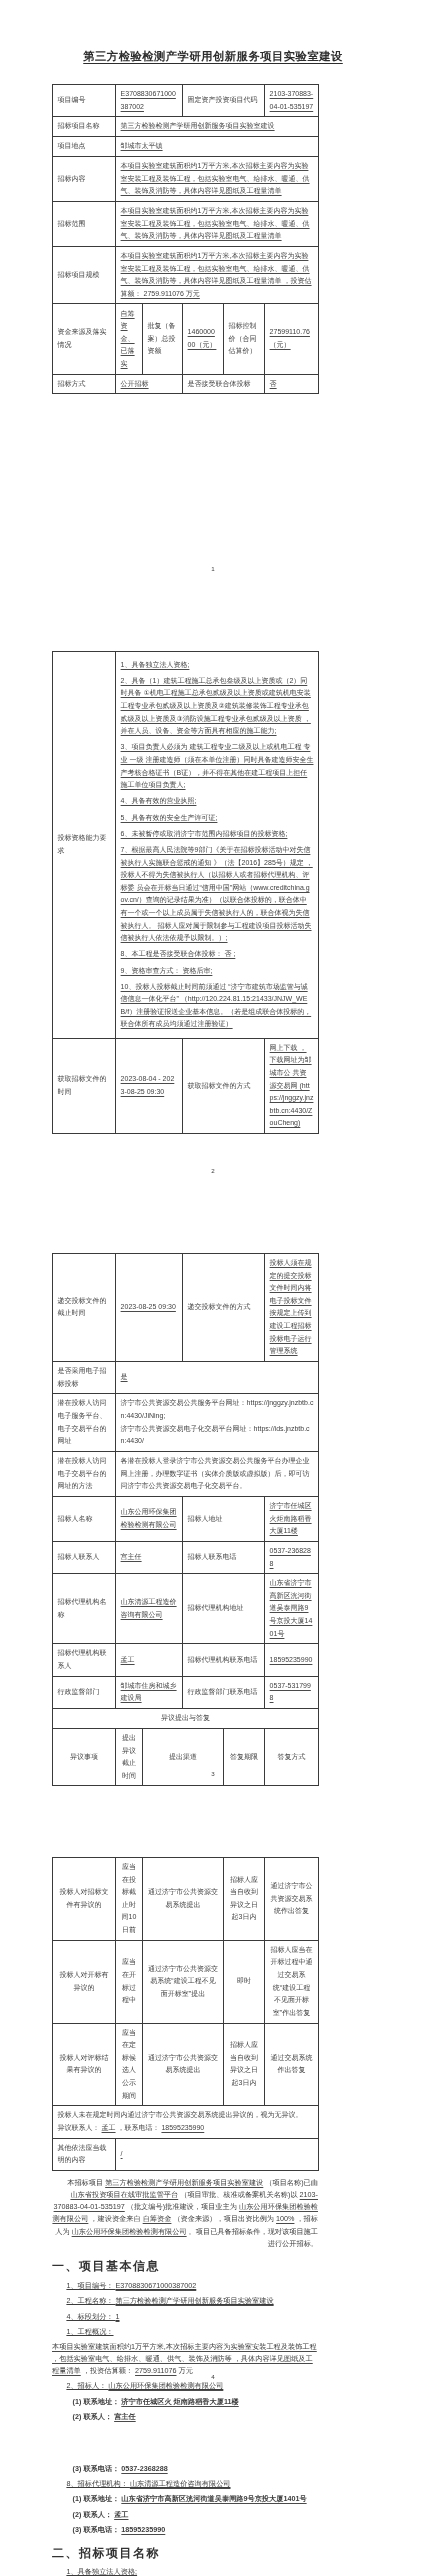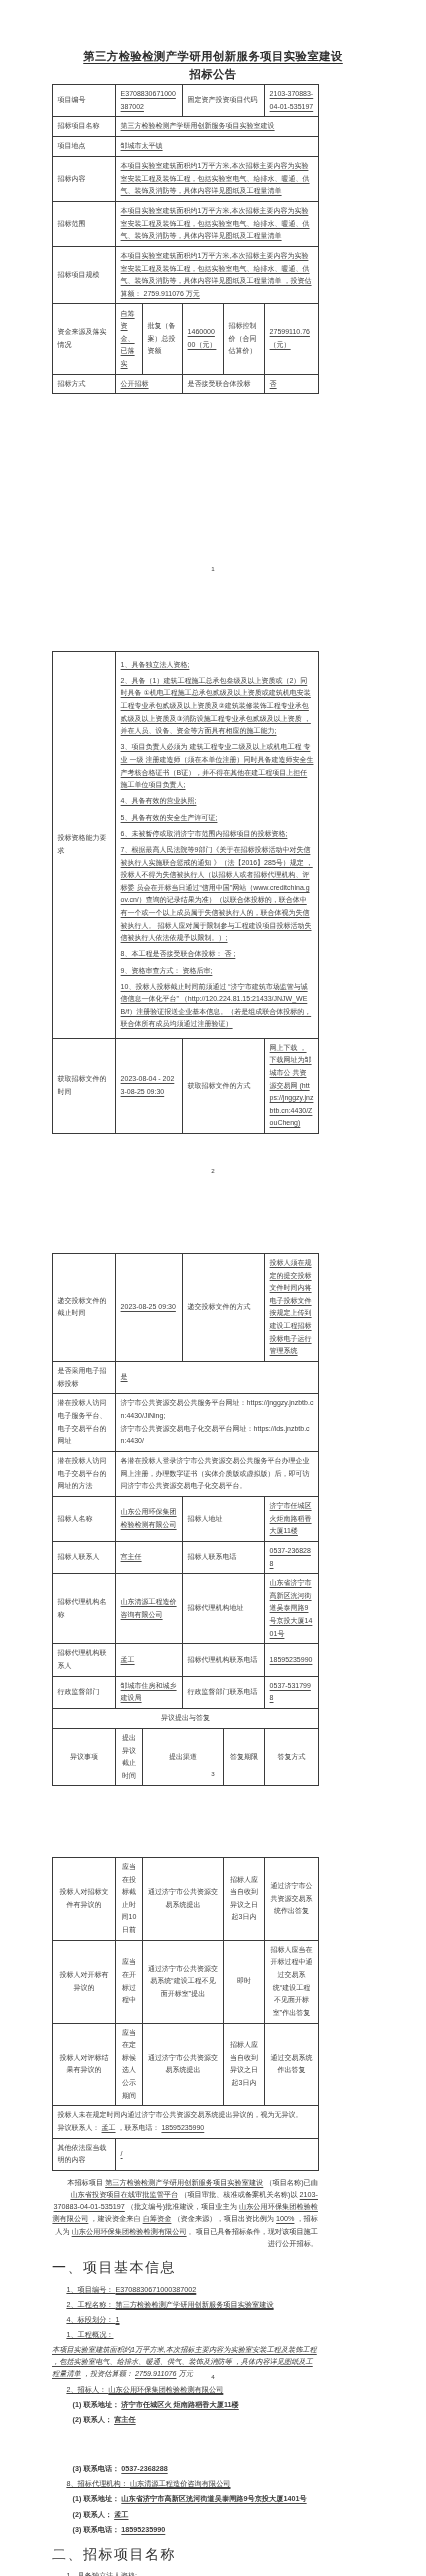--- a/index.html
+++ b/index.html
@@ -17,33 +17,32 @@
   .t td.top{vertical-align:top;}
   .t td.ctr{text-align:center;}
   .u{text-decoration:underline;text-underline-offset:2.1px;text-decoration-color:#4a4a4a;}
   .qi{margin:3.6px 0;}
   .pg{position:absolute;left:0;width:426px;text-align:center;font-size:6.2px;color:#3c3c3c;}
   
   .chunk{position:absolute;left:52px;width:266px;font-size:7.2px;line-height:1.68;color:#3c3c3c;
          overflow-wrap:anywhere;}
   .chunk table.t{position:static;margin:0;}
   .para{text-indent:2em;margin:6.2px 0 4.1px;text-align:right;}
-  .h2{font-size:14px;font-weight:400;letter-spacing:1.5px;color:#323232;margin:6.7px 0 3.6px;}
+  .h2{font-size:12px;font-weight:700;letter-spacing:1.5px;color:#323232;margin:6.7px 0 3.6px;}
   .item{margin:3.1px 0 3.1px 14.4px;text-decoration:underline;}
   .sub{margin:3.1px 0 3.1px 20.6px;font-weight:bold;}
-  .plain{margin:3.1px 0;font-style:italic;}
+  .plain{margin:3.1px 0;}
 </style>
 </head>
 <body>
 
 <div class="doc">
 
   <div class="title">
     <div class="tl1">第三方检验检测产学研用创新服务项目实验室建设</div>
-    <div class="tl2">招标公告</div>
   </div>
 
   <table class="t" style="top:84px">
     <colgroup>
         <col style="width:63px">
         <col style="width:27px">
         <col style="width:40px">
         <col style="width:41px">
         <col style="width:41px">
         <col style="width:54px">

